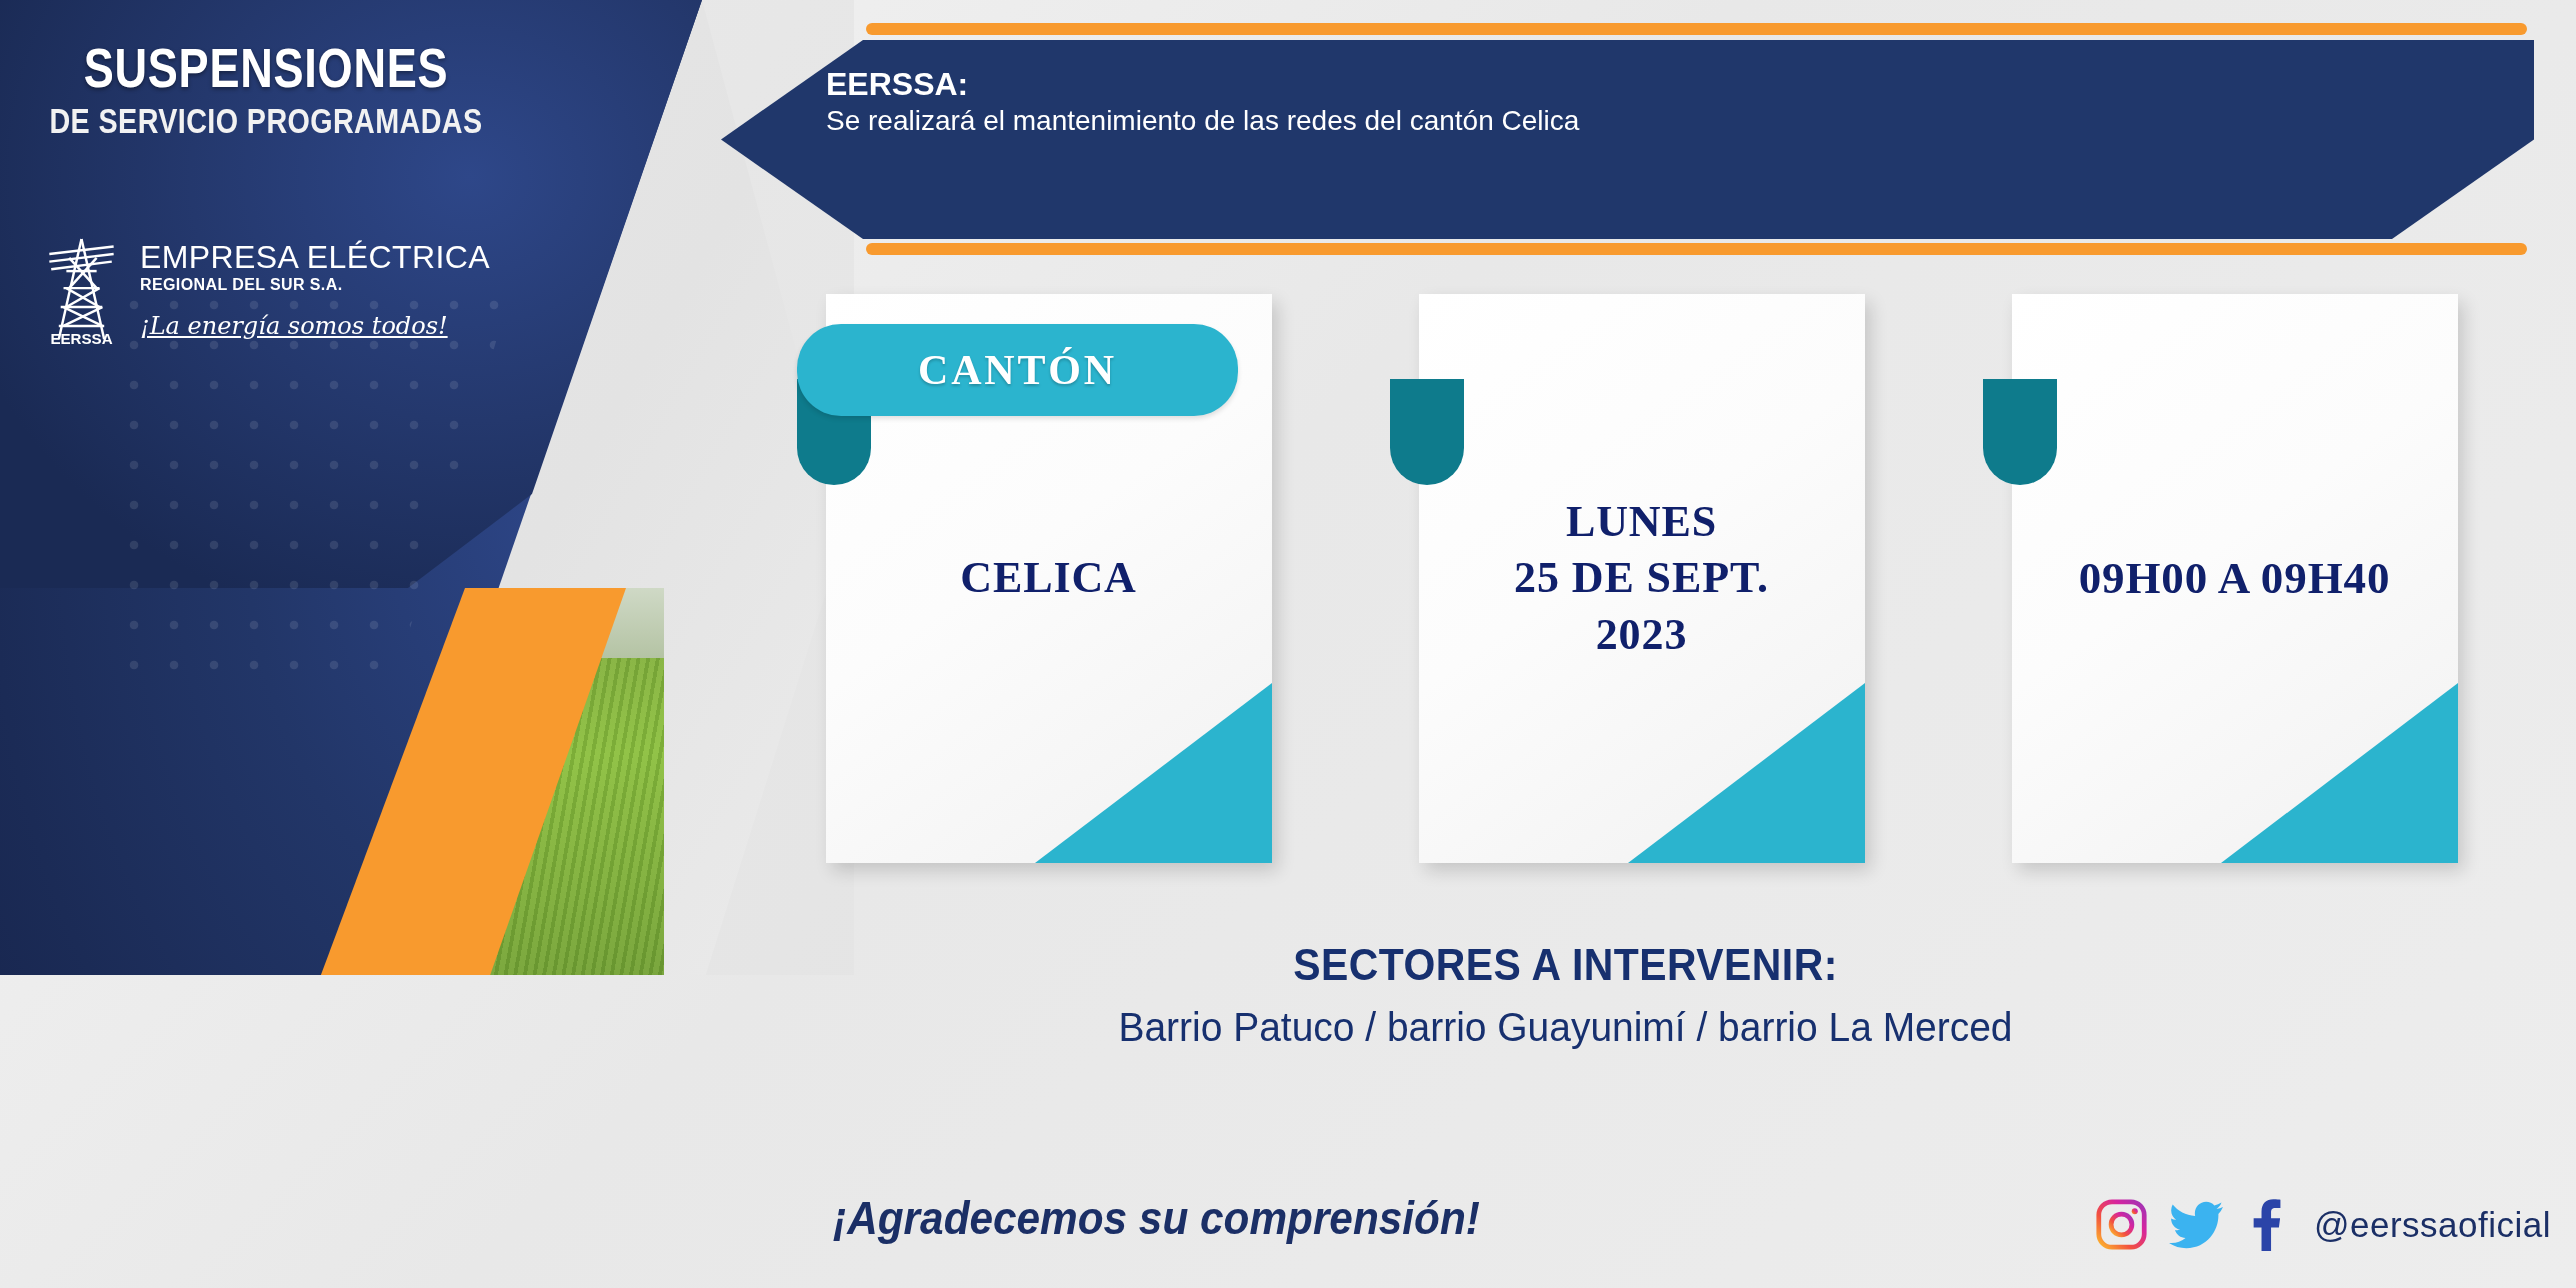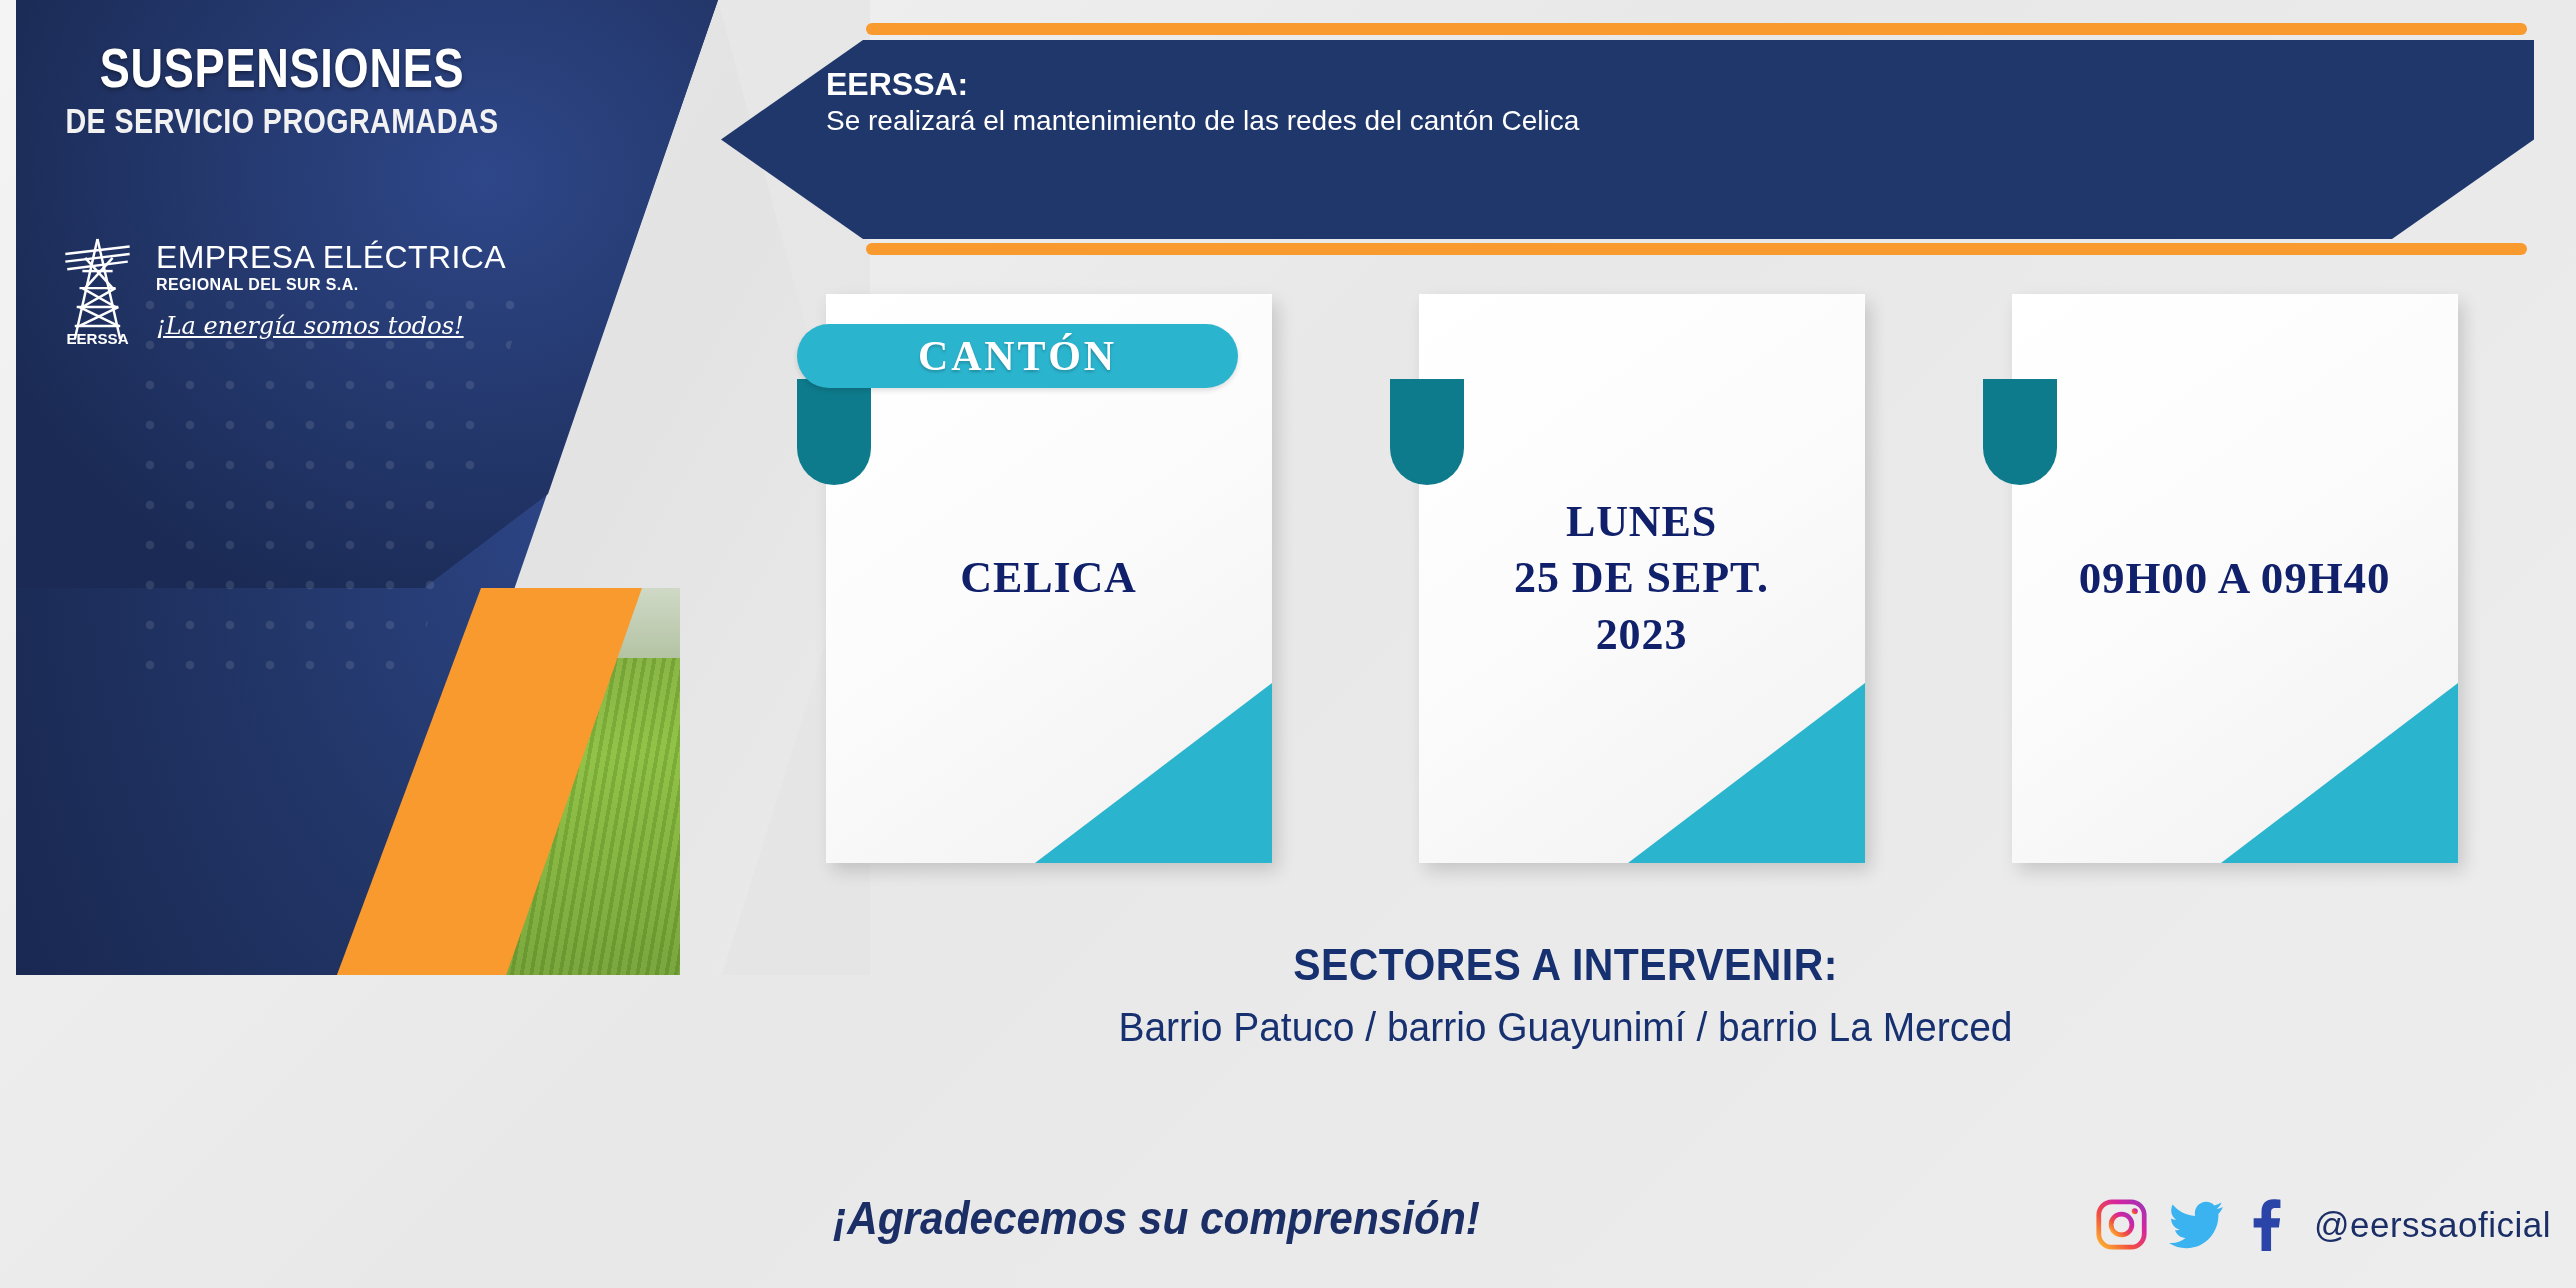--- a/index.html
+++ b/index.html
@@ -15,21 +15,21 @@
     position: relative;
     width: 2576px;
     height: 1289px;
     overflow: hidden;
     background: linear-gradient(135deg, #f4f4f4 0%, #e8e8e8 45%, #ededed 100%);
   }
 
   
   .left-panel {
     position: absolute;
-    left: 16px; top: 0;
+    left: 0; top: 0;
     width: 854px; height: 975px;
     overflow: hidden;
   }
 
   
   .left-grey {
     position: absolute; inset: 0;
     background: linear-gradient(120deg,#e9e9e9 0%, #e3e3e3 60%, #ebebeb 100%);
   }
 
@@ -274,21 +274,21 @@
   .ribbon-fold {
     position: absolute;
     left: 0; top: 85px;
     width: 74px; height: 106px;
     background: #0E7B8C;
     border-radius: 0 0 38px 38px;
   }
   .ribbon {
     position: absolute;
     left: 0; top: 30px;
-    width: 441px; height: 64px;
+    width: 441px; height: 92px;
     background: #2BB4CE;
     border-radius: 44px;
     display: flex; align-items: center; justify-content: center;
     box-shadow: 0 2.8px 5.7px rgba(0,0,0,.12);
   }
   .ribbon-label {
     color: #ffffff;
     font-family: "Liberation Serif", serif;
     font-weight: bold;
     font-size: 42px;

